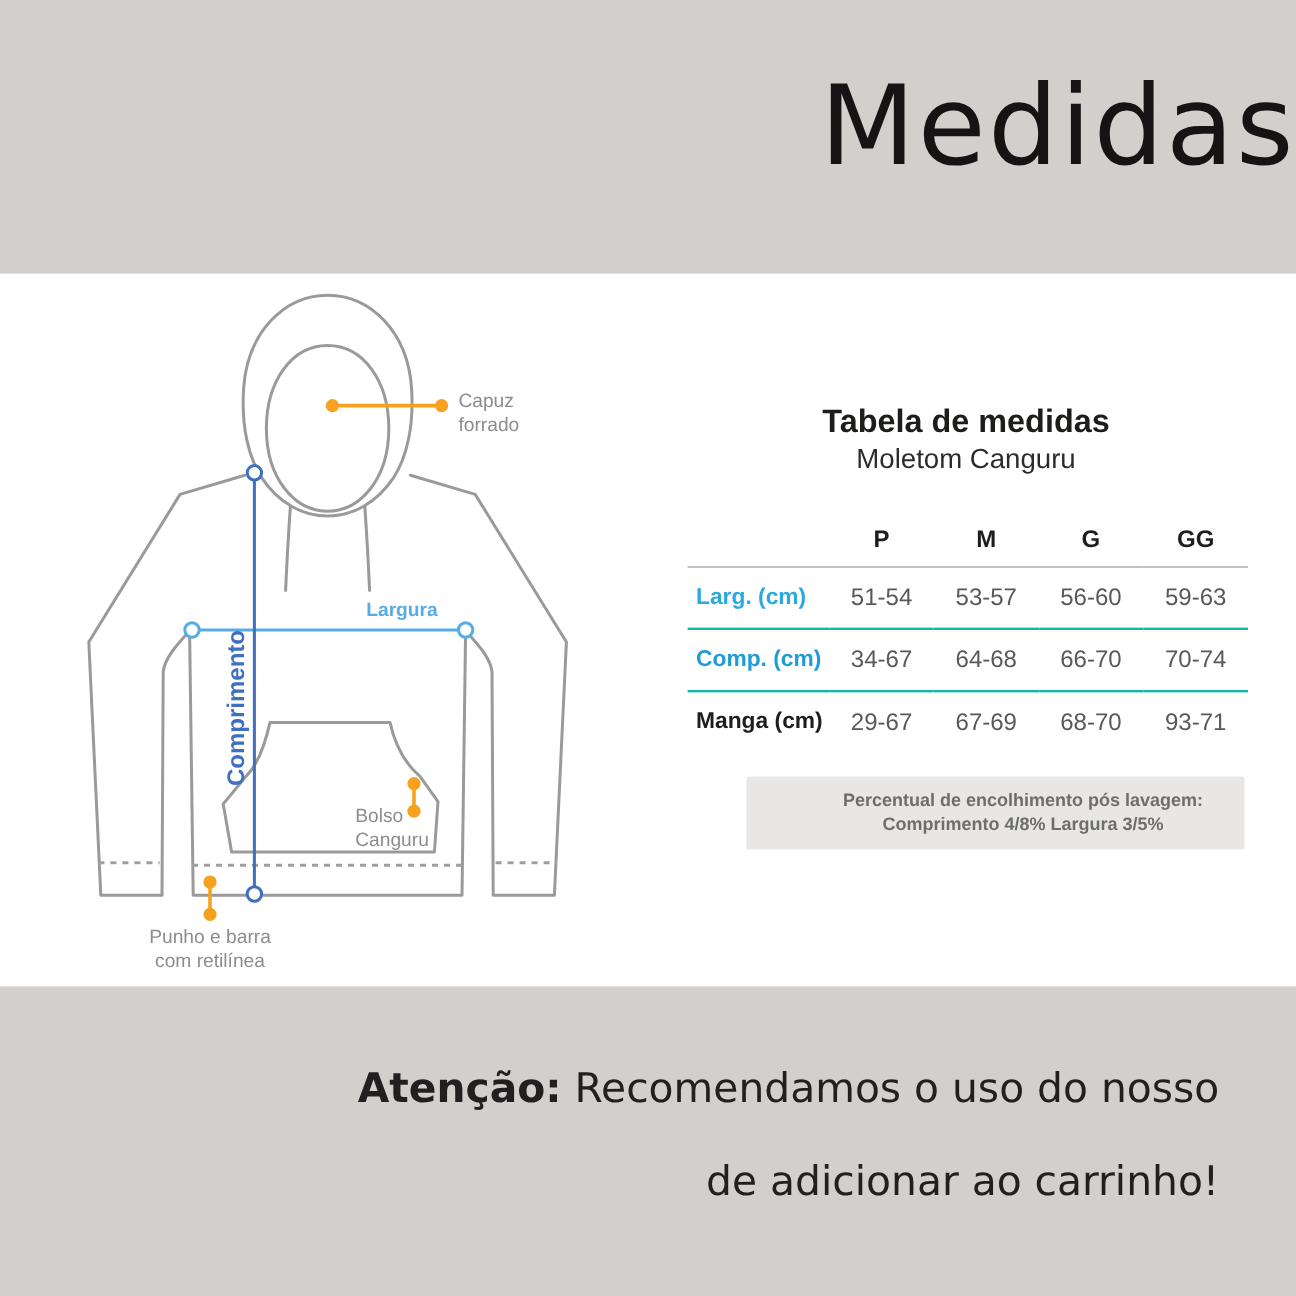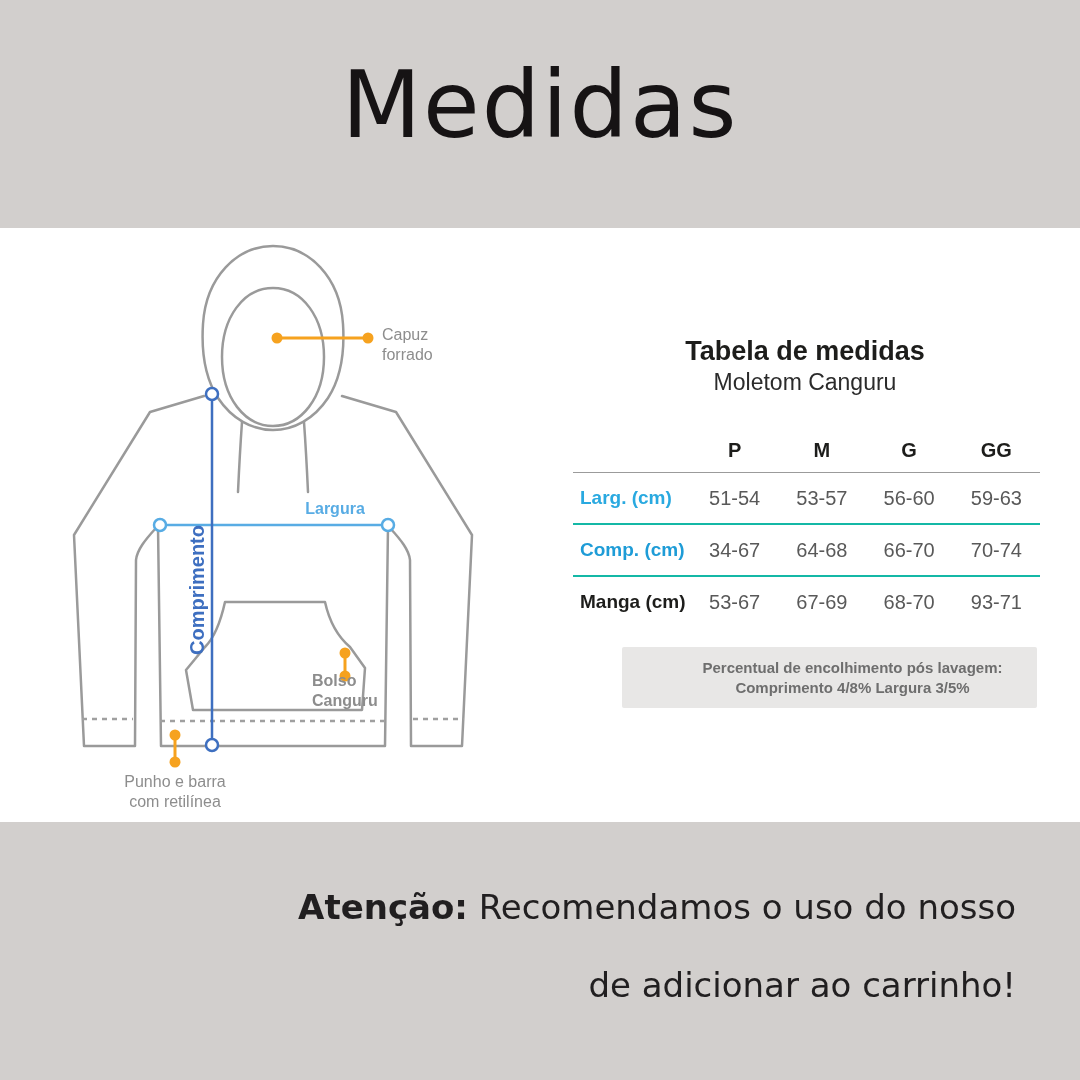--- a/index.html
+++ b/index.html
@@ -1,33 +1,33 @@
 <!DOCTYPE html>
 <html><head>
 <meta charset="utf-8">
 <style>
   html,body{margin:0;padding:0;}
   body{font-family:"Liberation Sans", sans-serif; background:#ffffff;}
   #canvas{position:relative;width:1080px;height:1080px;overflow:hidden;background:#ffffff;}
 
   
   .banner{position:absolute;left:0;width:1080px;background:#d2cfcd;}
-  #banner-top{top:0;height:228px;display:flex;align-items:center;justify-content:center;}
+  #banner-top{top:0;height:228px;display:flex;align-items:center;justify-content:flex-end;}
   #banner-bottom{top:822px;height:258px;text-align:right;}
   #main-title{font-family:"DejaVu Sans", sans-serif;font-size:92px;font-weight:400;color:#161314;letter-spacing:2px;margin-top:-18px;}
 
   
   #footer-text{position:absolute;left:96px;top:66px;width:920px;
     font-family:"DejaVu Sans", sans-serif;font-size:34px;line-height:39px;color:#211f20;}
   #footer-text b{font-weight:700;}
 
   
   .diag-label{position:absolute;font-size:16px;line-height:20px;color:#8d8d8d;}
   #label-capuz{left:382px;top:325px;}
-  #label-bolso{left:312px;top:671px;font-weight:bold;}
+  #label-bolso{left:296px;top:671px;}
   #label-punho{left:95px;top:772px;width:160px;text-align:center;}
   #label-largura{left:275px;top:499px;width:120px;text-align:center;font-size:16px;font-weight:700;color:#58ace4;}
   #label-comprimento{left:197px;top:590px;transform:translate(-50%,-50%) rotate(-90deg);
     font-size:20px;font-weight:700;color:#3e6fc0;white-space:nowrap;}
 
   
   #table-title{position:absolute;left:560px;top:336px;width:490px;text-align:center;
     font-size:27px;font-weight:700;color:#1d1d1b;}
   #table-subtitle{position:absolute;left:560px;top:369px;width:490px;text-align:center;
     font-size:23px;color:#2b2b2b;}
@@ -136,21 +136,21 @@
     <div class="st-cell st-row st-sep">56-60</div>
     <div class="st-cell st-row st-sep">59-63</div>
 
     <div class="st-cell st-row st-sep st-label" style="color: rgb(30, 156, 215);">Comp. (cm)</div>
     <div class="st-cell st-row st-sep">34-67</div>
     <div class="st-cell st-row st-sep">64-68</div>
     <div class="st-cell st-row st-sep">66-70</div>
     <div class="st-cell st-row st-sep">70-74</div>
 
     <div class="st-cell st-row st-label" style="color: rgb(29, 29, 27); text-align: right;">Manga (cm)</div>
-    <div class="st-cell st-row">53-67</div>
+    <div class="st-cell st-row">29-67</div>
     <div class="st-cell st-row">67-69</div>
     <div class="st-cell st-row">68-70</div>
     <div class="st-cell st-row">93-71</div>
   </div>
 
   <div id="shrink-note">
     <div>Percentual de encolhimento pós lavagem:</div>
     <div>Comprimento 4/8% Largura 3/5%</div>
   </div>
 

